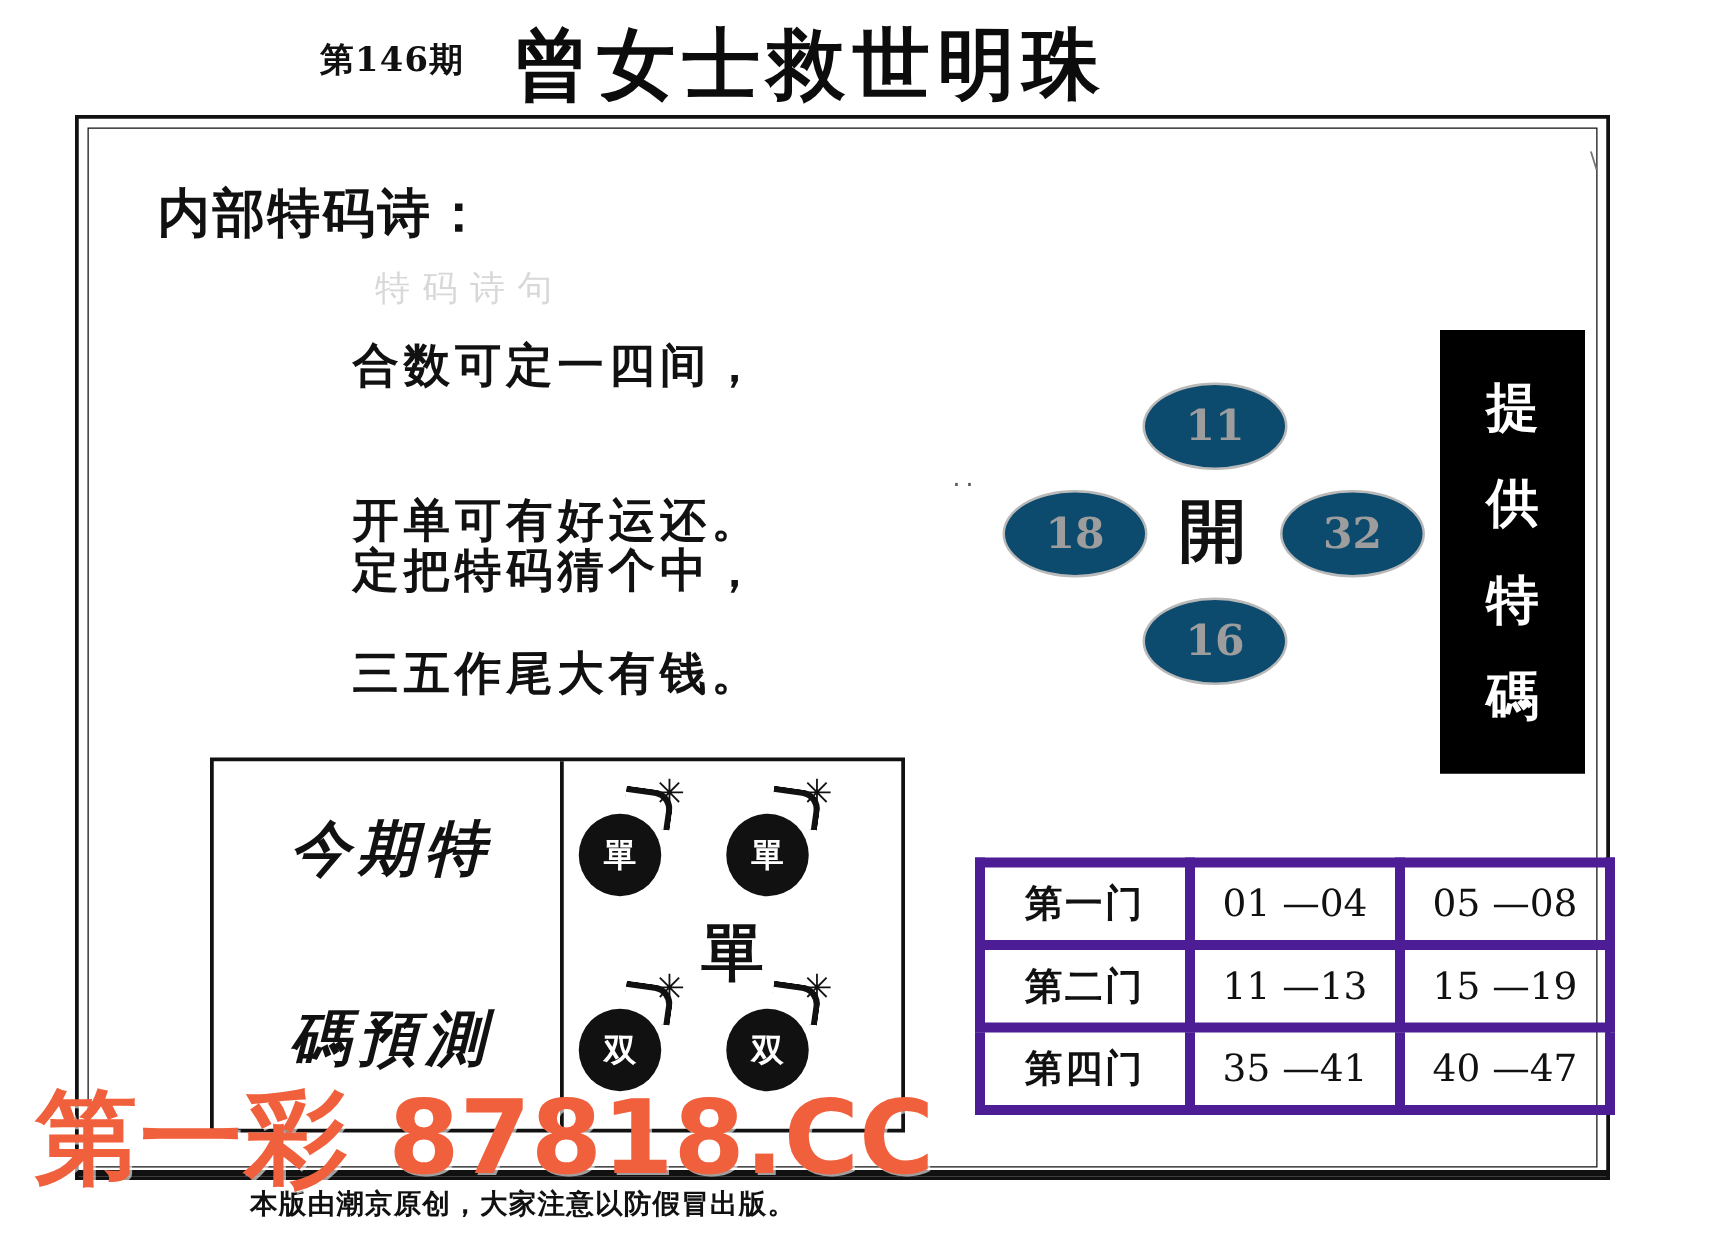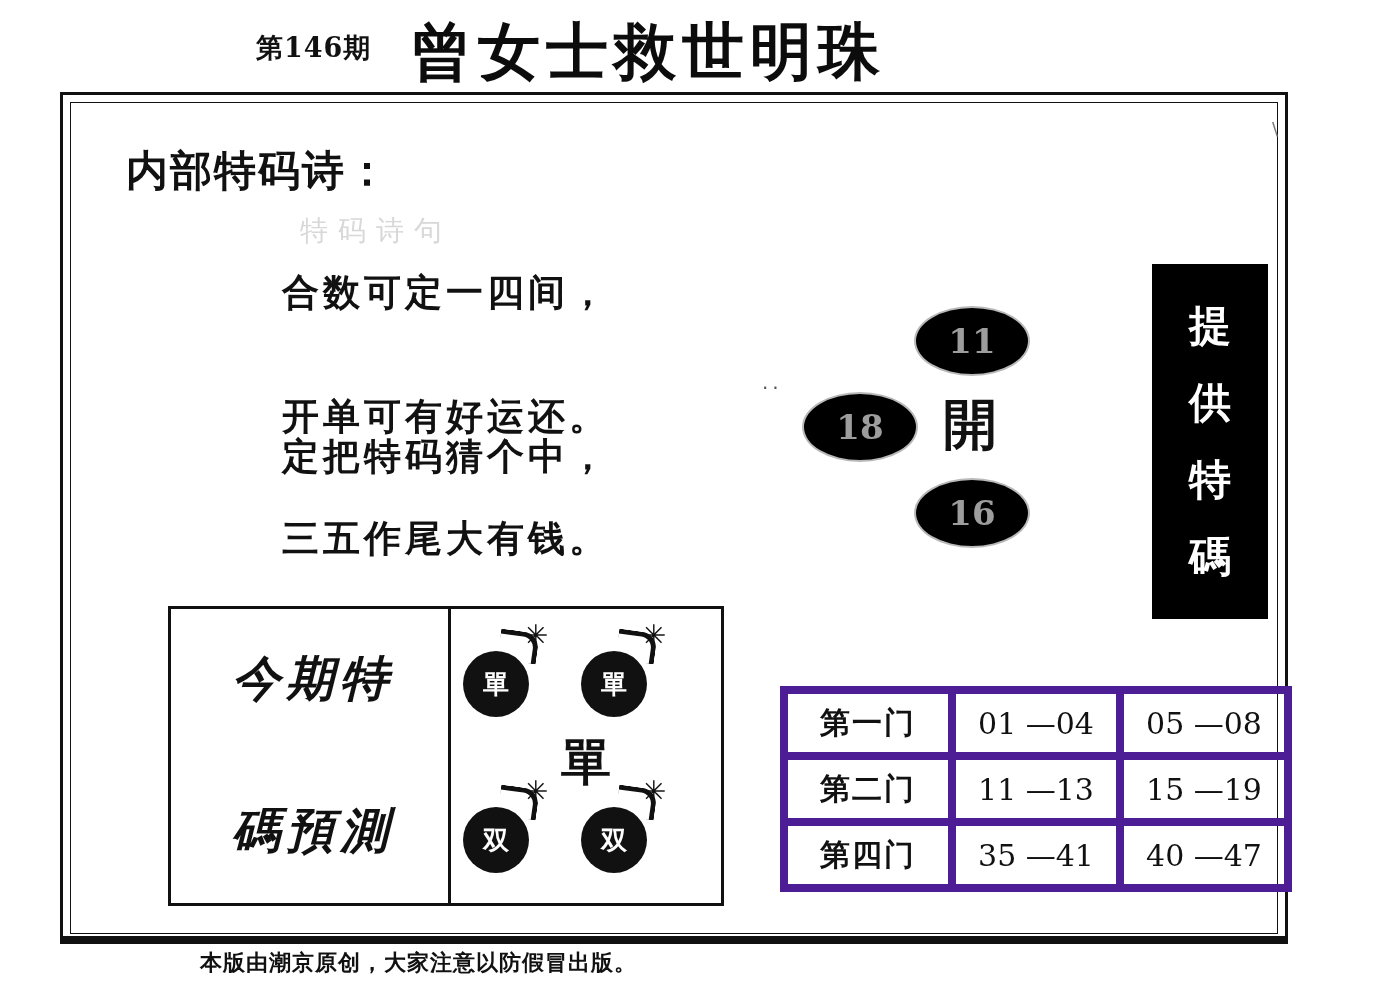--- a/index.html
+++ b/index.html
@@ -98,21 +98,21 @@
     width: 112px; height: 66px;
     border: 2px solid #b9b9b9;
     border-radius: 50%;
     color: #9d9d9d;
     font-family: "DejaVu Serif", "Liberation Serif", serif;
     font-weight: bold;
     font-size: 34px;
     display: flex;
     align-items: center;
     justify-content: center;
-    background: #000000;
+    background: #0c4a6e;
   }
   .ball.top    { left: 124px; top: 6px; }
   .ball.left   { left: 12px;  top: 92px; }
   .ball.right  { left: 234px; top: 92px; }
   .ball.bottom { left: 124px; top: 178px; }
   .kai-center {
     position: absolute;
     left: 136px; top: 92px;
     width: 88px; height: 66px;
     display: flex; align-items: center; justify-content: center;
@@ -299,20 +299,21 @@
   <div class="poem-line l1">开单可有好运还。</div>
   <div class="poem-line l3">三五作尾大有钱。</div>
   <div class="poem-line l2">定把特码猜个中，</div>
 
   <div class="dots-deco">..</div>
   <div class="tick-deco">\</div>
 
   <div class="kai-cluster">
     <div class="ball top">11</div>
     <div class="ball left">18</div>
+    <div class="ball right">32</div>
     <div class="ball bottom">16</div>
     <div class="kai-center">開</div>
   </div>
 
   <div class="banner">
     <span>提</span>
     <span>供</span>
     <span>特</span>
     <span>碼</span>
   </div>
@@ -363,14 +364,18 @@
       <td class="c0">第四门</td>
       <td class="c1">35 —41</td>
       <td class="c2">40 —47</td>
     </tr>
   </tbody>
     </table>
 
   <div class="bottom-rule"></div>
   <div class="footer-note">本版由潮京原创，大家注意以防假冒出版。</div>
 
+  <div class="wm">
+    <span>第一彩</span>
+    <span class="num">87818.CC</span>
+  </div>
 
 </div>
 
 </body></html>

